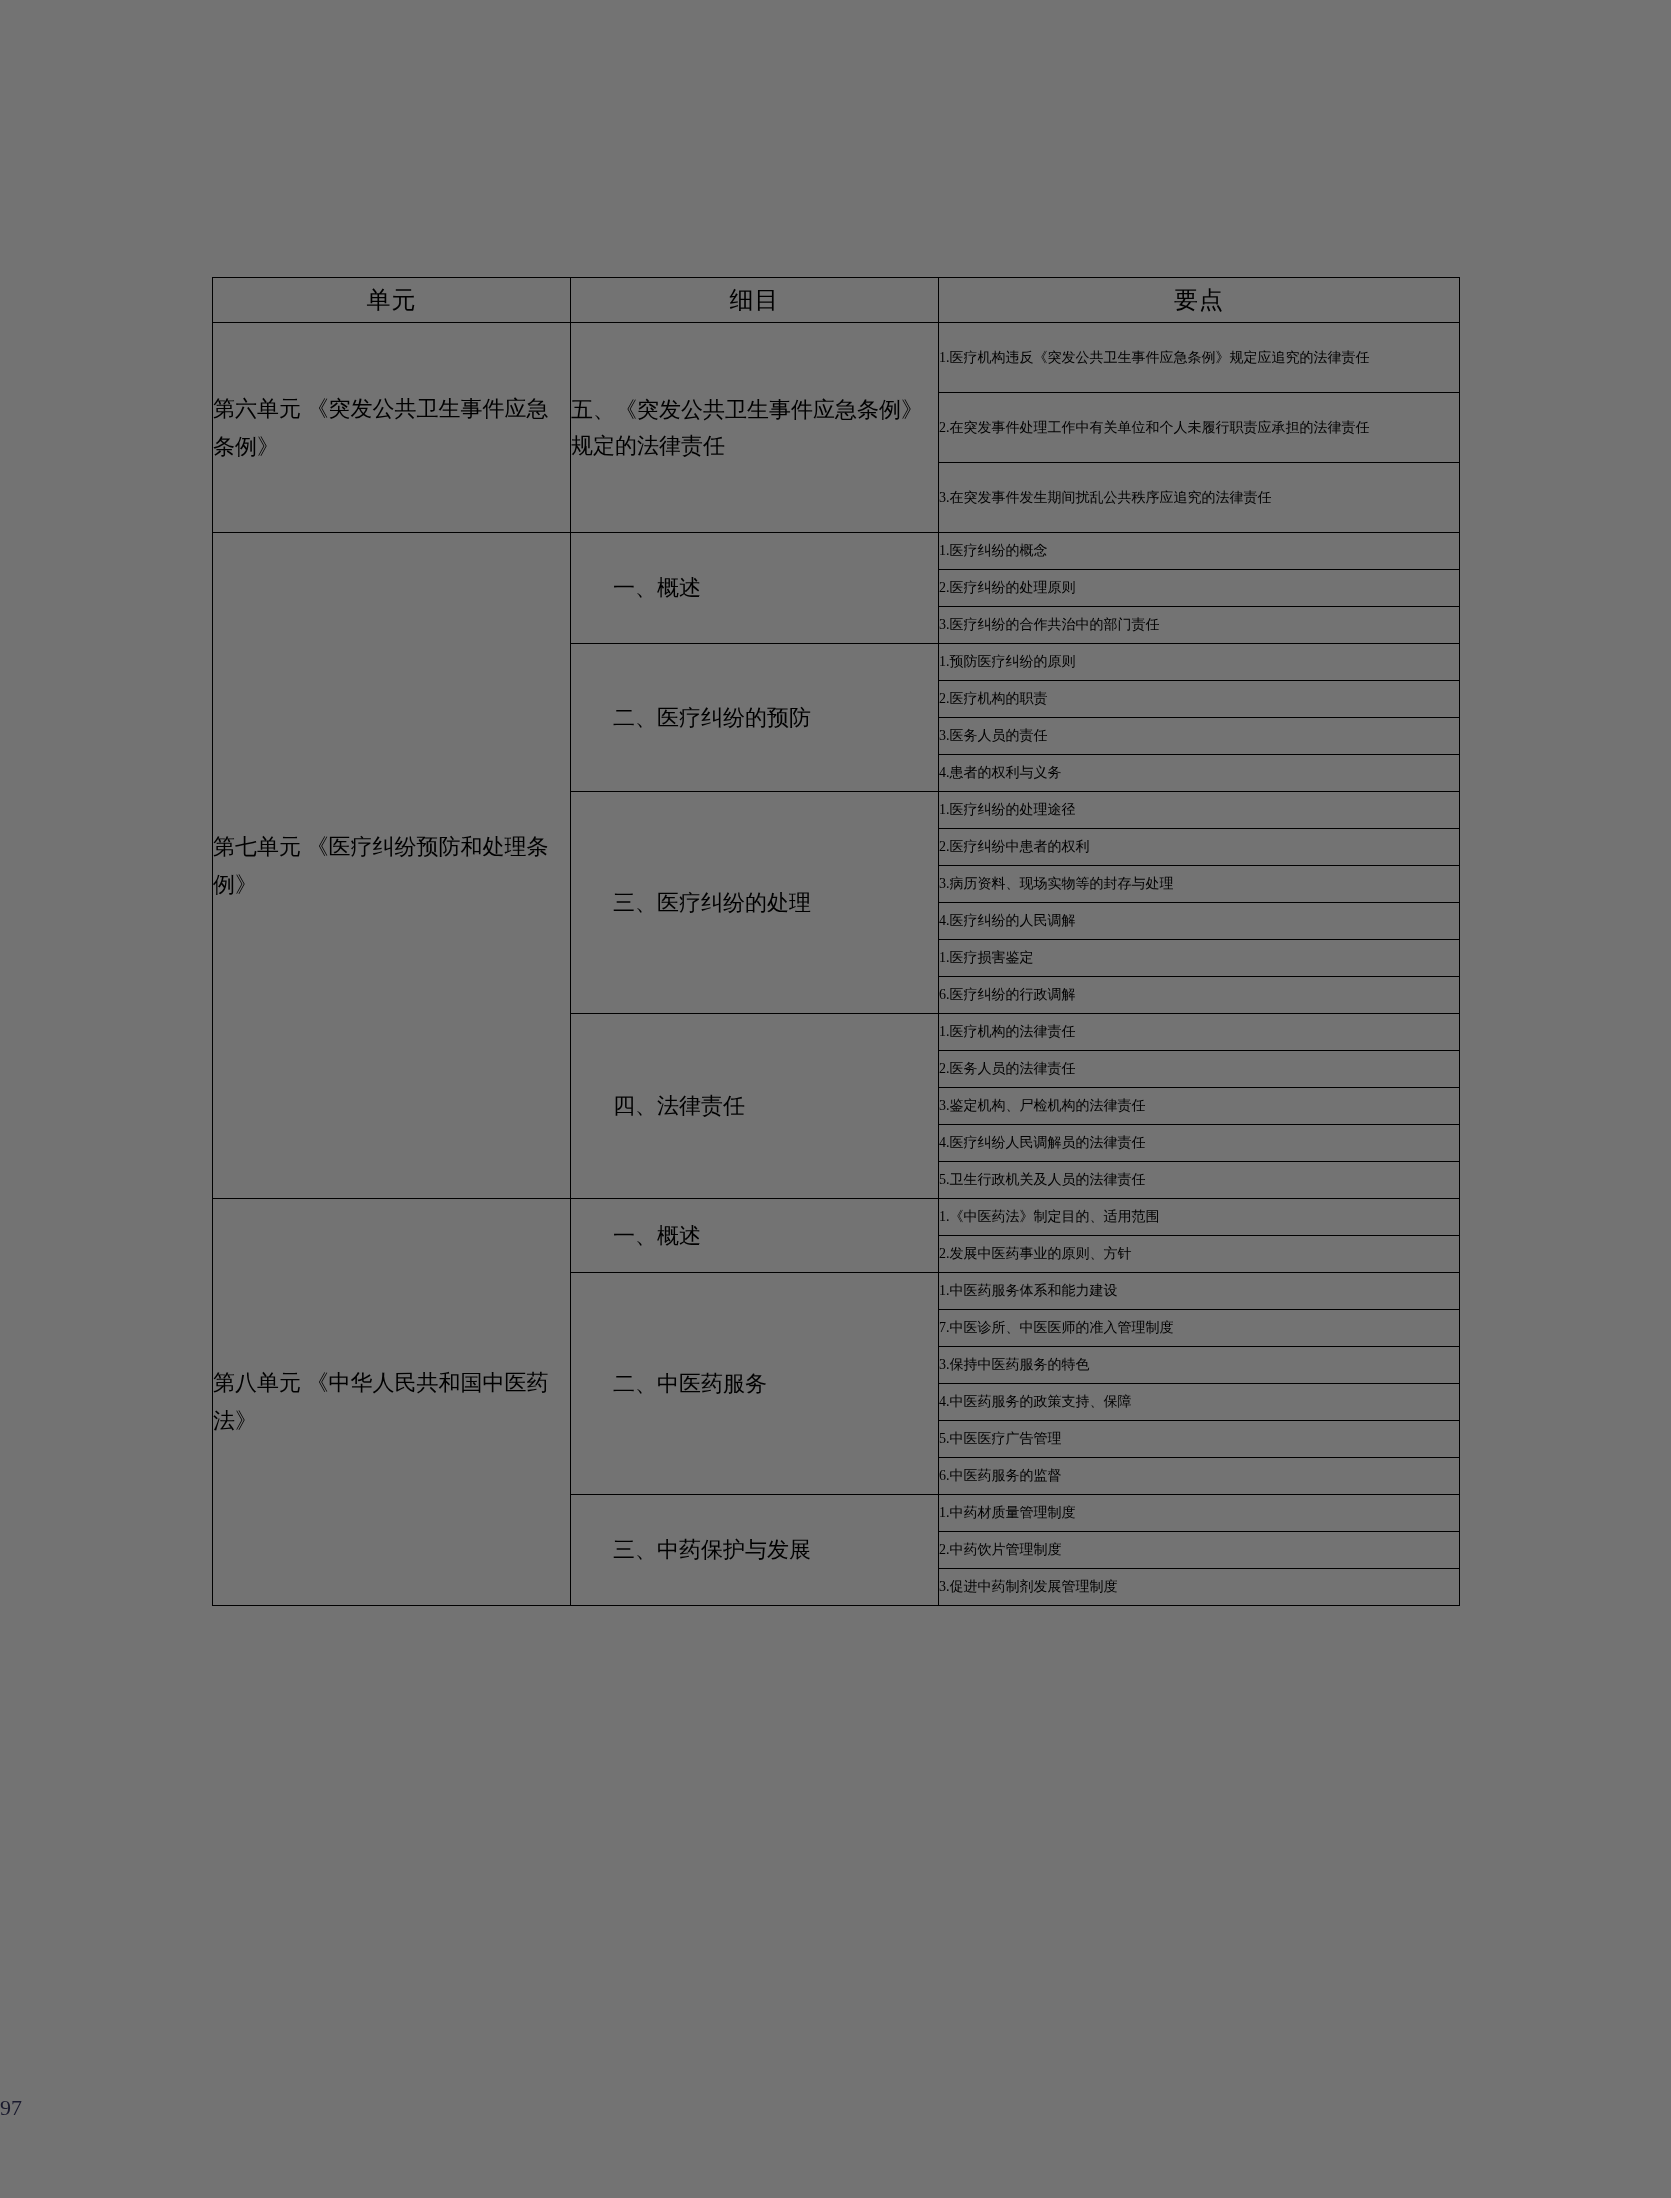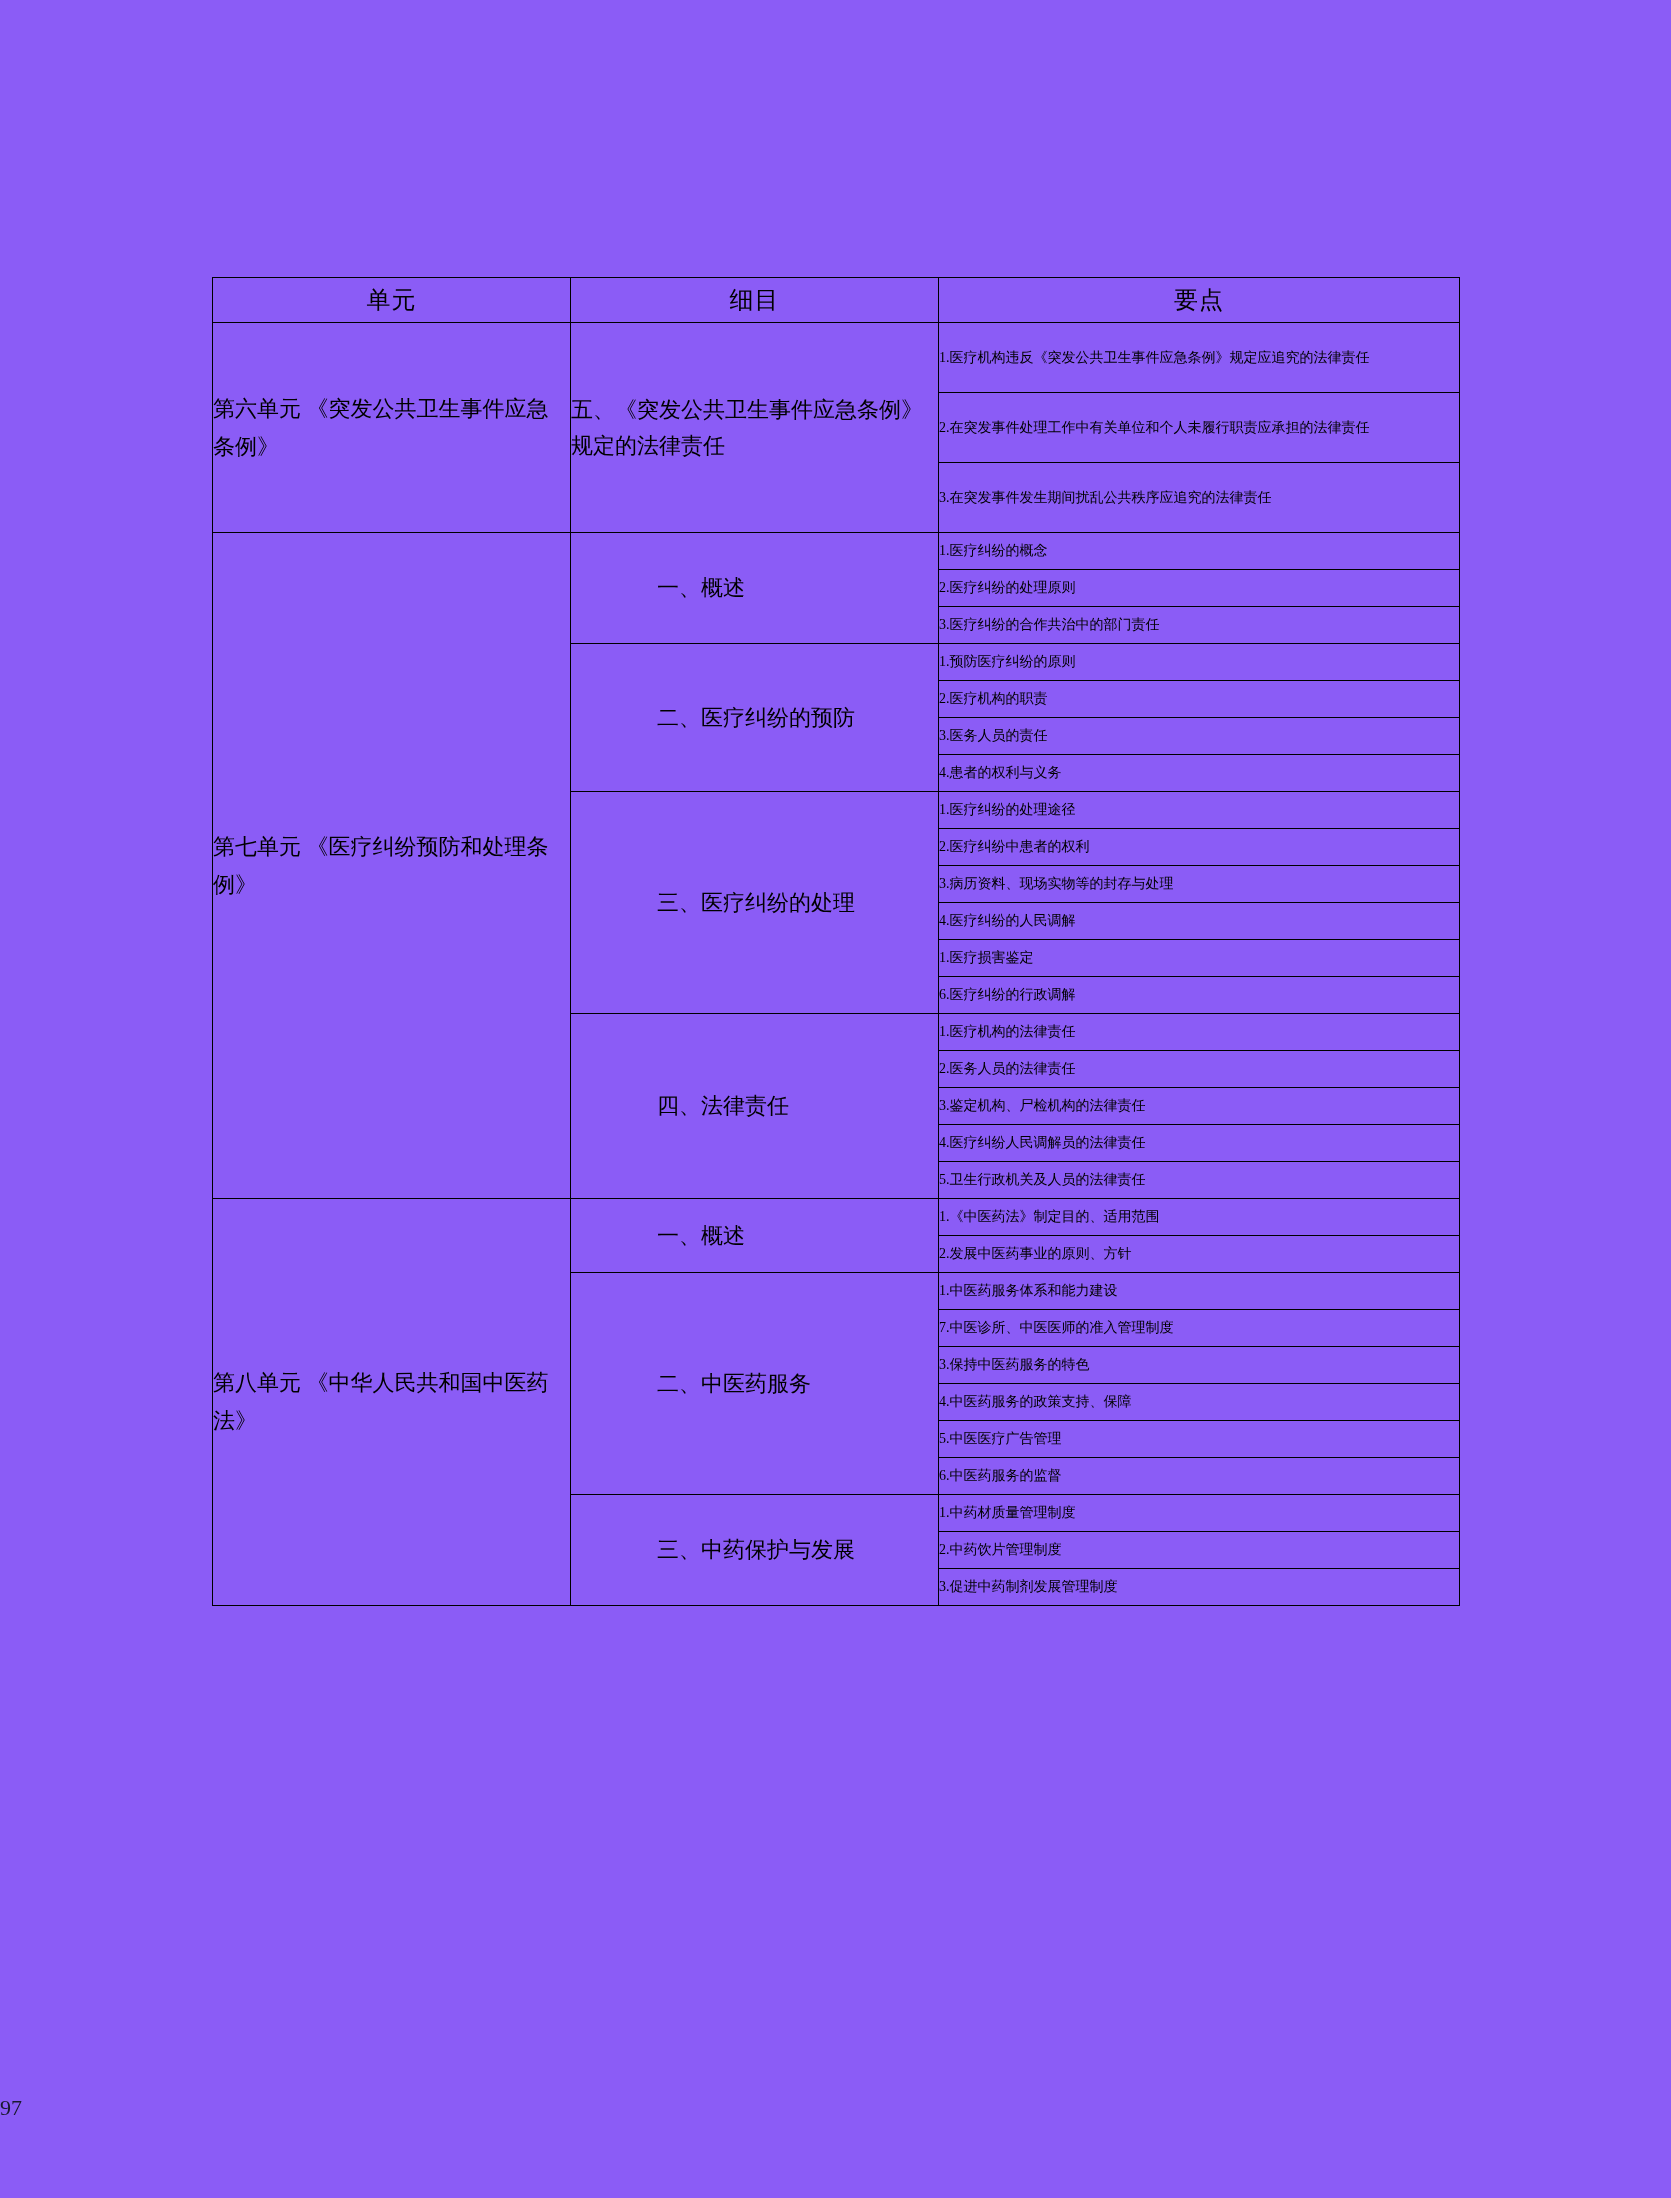--- a/index.html
+++ b/index.html
@@ -13,21 +13,21 @@
     font-family: "Liberation Serif", "DejaVu Serif", serif;
     color: #000000;
     position: relative;
     overflow: hidden;
   }
   .page {
     position: absolute;
     left: 0; top: 0;
     width: 1672px;
     height: 2199px;
-    background: #8b5cf6;
+    background: #737373;
   }
   .syllabus-table {
     position: absolute;
     left: 212px;
     top: 277px;
     width: 1247px;
     border-collapse: collapse;
     table-layout: fixed;
   }
   .syllabus-table td, .syllabus-table th {
@@ -60,21 +60,21 @@
     vertical-align: middle;
   }
   .detail-cell {
     font-size: 22px;
     line-height: 36px;
     padding: 0 9.6px 0 23px;
     text-align: left;
     vertical-align: middle;
   }
   .detail-cell.centeredish {
-    padding-left: 86px;
+    padding-left: 42px;
     font-family: Liberation Serif, serif;
   }
   .point-cell {
     font-size: 14px;
     line-height: 36px;
     padding: 4.8px 11.5px 4.8px 13.4px;
     text-align: left;
     vertical-align: middle;
   }
   .point-cell.two-line {

